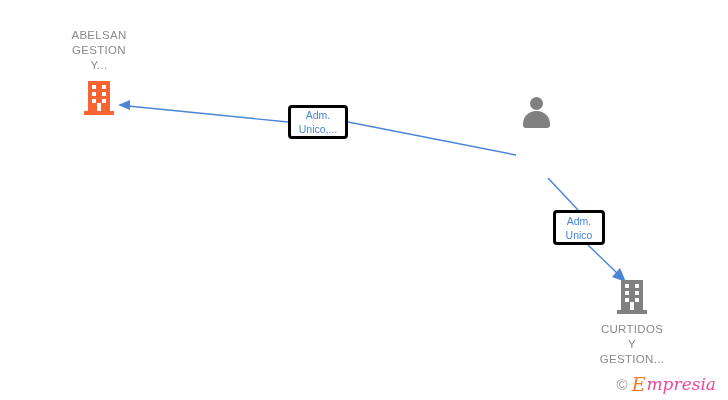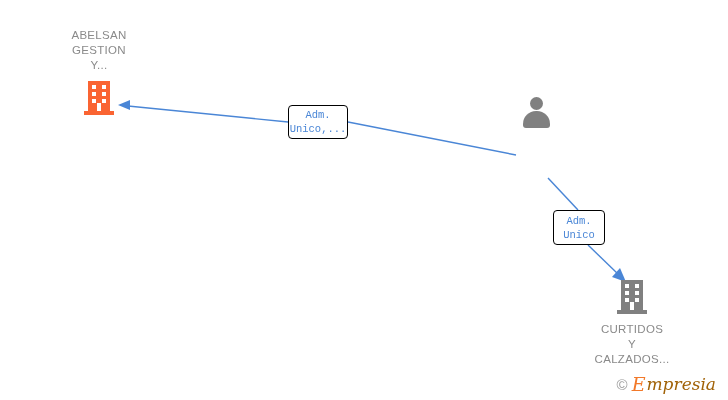--- a/index.html
+++ b/index.html
@@ -102,33 +102,32 @@
     width: 27px;
     height: 17px;
     background: currentColor;
     border-radius: 13px 13px 3px 3px;
   }
 
   
   .edge-label {
     position: absolute;
     box-sizing: border-box;
-    border: 1px solid #000000;
+    border: 3px solid #000000;
     border-radius: 4px;
     background: #ffffff;
     color: #4a86d6;
     font-size: 10.5px;
     line-height: 14px;
     text-align: center;
     white-space: pre-line;
     display: flex;
     align-items: center;
     justify-content: center;
     z-index: 5;
-    font-family: Liberation Mono, monospace;
   }
 
   
   #watermark {
     position: absolute;
     right: 12px;
     bottom: 6px;
     display: flex;
     align-items: center;
     gap: 4px;
@@ -142,21 +141,21 @@
     font-family: "DejaVu Serif", serif;
     font-style: italic;
     font-size: 19px;
     color: #f2792a;
     line-height: 1;
   }
   .wm-rest {
     font-family: "DejaVu Serif", serif;
     font-style: italic;
     font-size: 17px;
-    color: #a16207;
+    color: #ec4899;
     line-height: 1;
     margin-left: -3px;
   }
 </style>
 </head>
 <body>
 
 <div id="canvas">
 
   <svg id="edges" viewBox="0 0 728 400" xmlns="http://www.w3.org/2000/svg">
@@ -201,21 +200,21 @@
       <div class="bld-win" style="left:8px;  top:4px;"></div>
       <div class="bld-win" style="left:18px; top:4px;"></div>
       <div class="bld-win" style="left:8px;  top:11px;"></div>
       <div class="bld-win" style="left:18px; top:11px;"></div>
       <div class="bld-win" style="left:8px;  top:18px;"></div>
       <div class="bld-win" style="left:18px; top:18px;"></div>
       <div class="bld-door"></div>
     </div>
     <div class="node-label" style="margin-top:8px;">CURTIDOS
 Y
-CALZADOS...</div>
+GESTION...</div>
   </div>
 
   <div class="edge-label" style="left:288px; top:105px; width:60px; height:34px;">Adm.
 Unico,...</div>
 
   <div class="edge-label" style="left:553px; top:210px; width:52px; height:35px;">Adm.
 Unico</div>
 
   <div id="watermark">
     <span class="wm-c">©</span>

